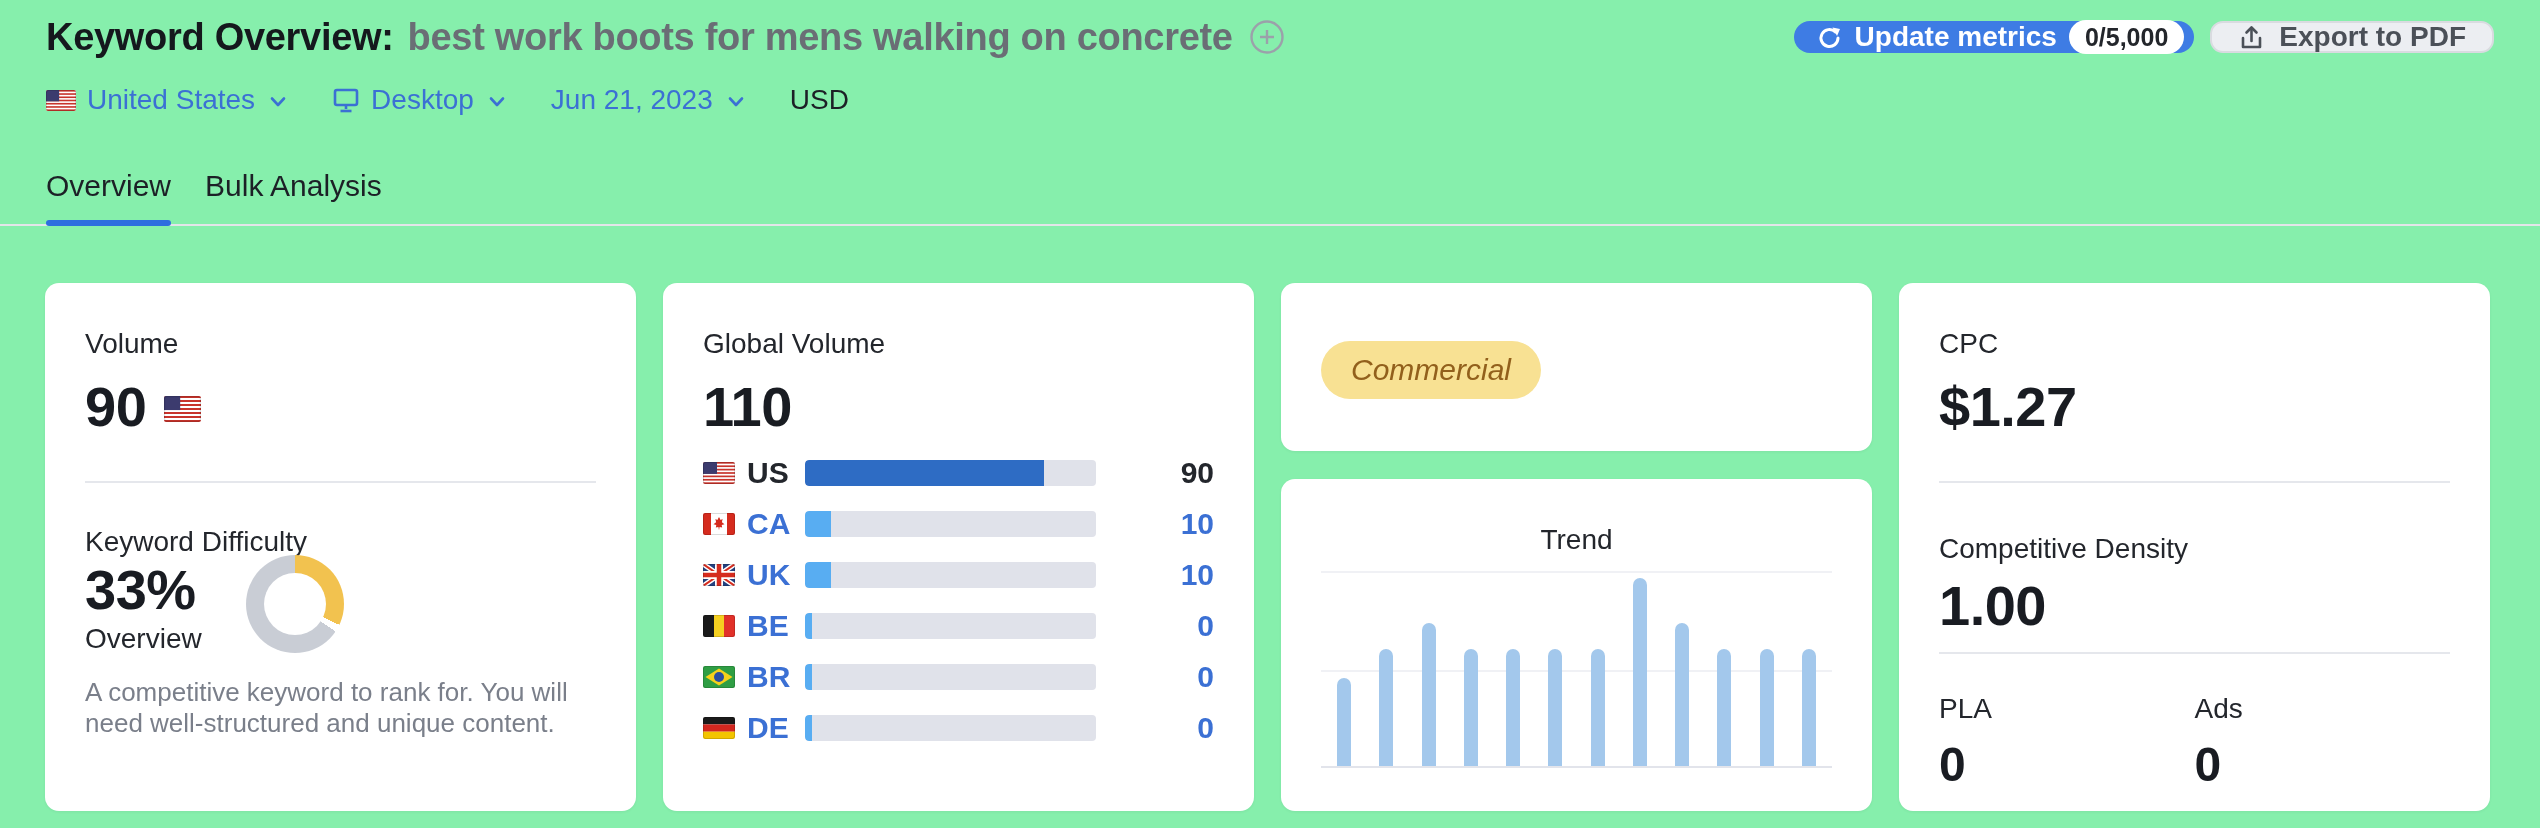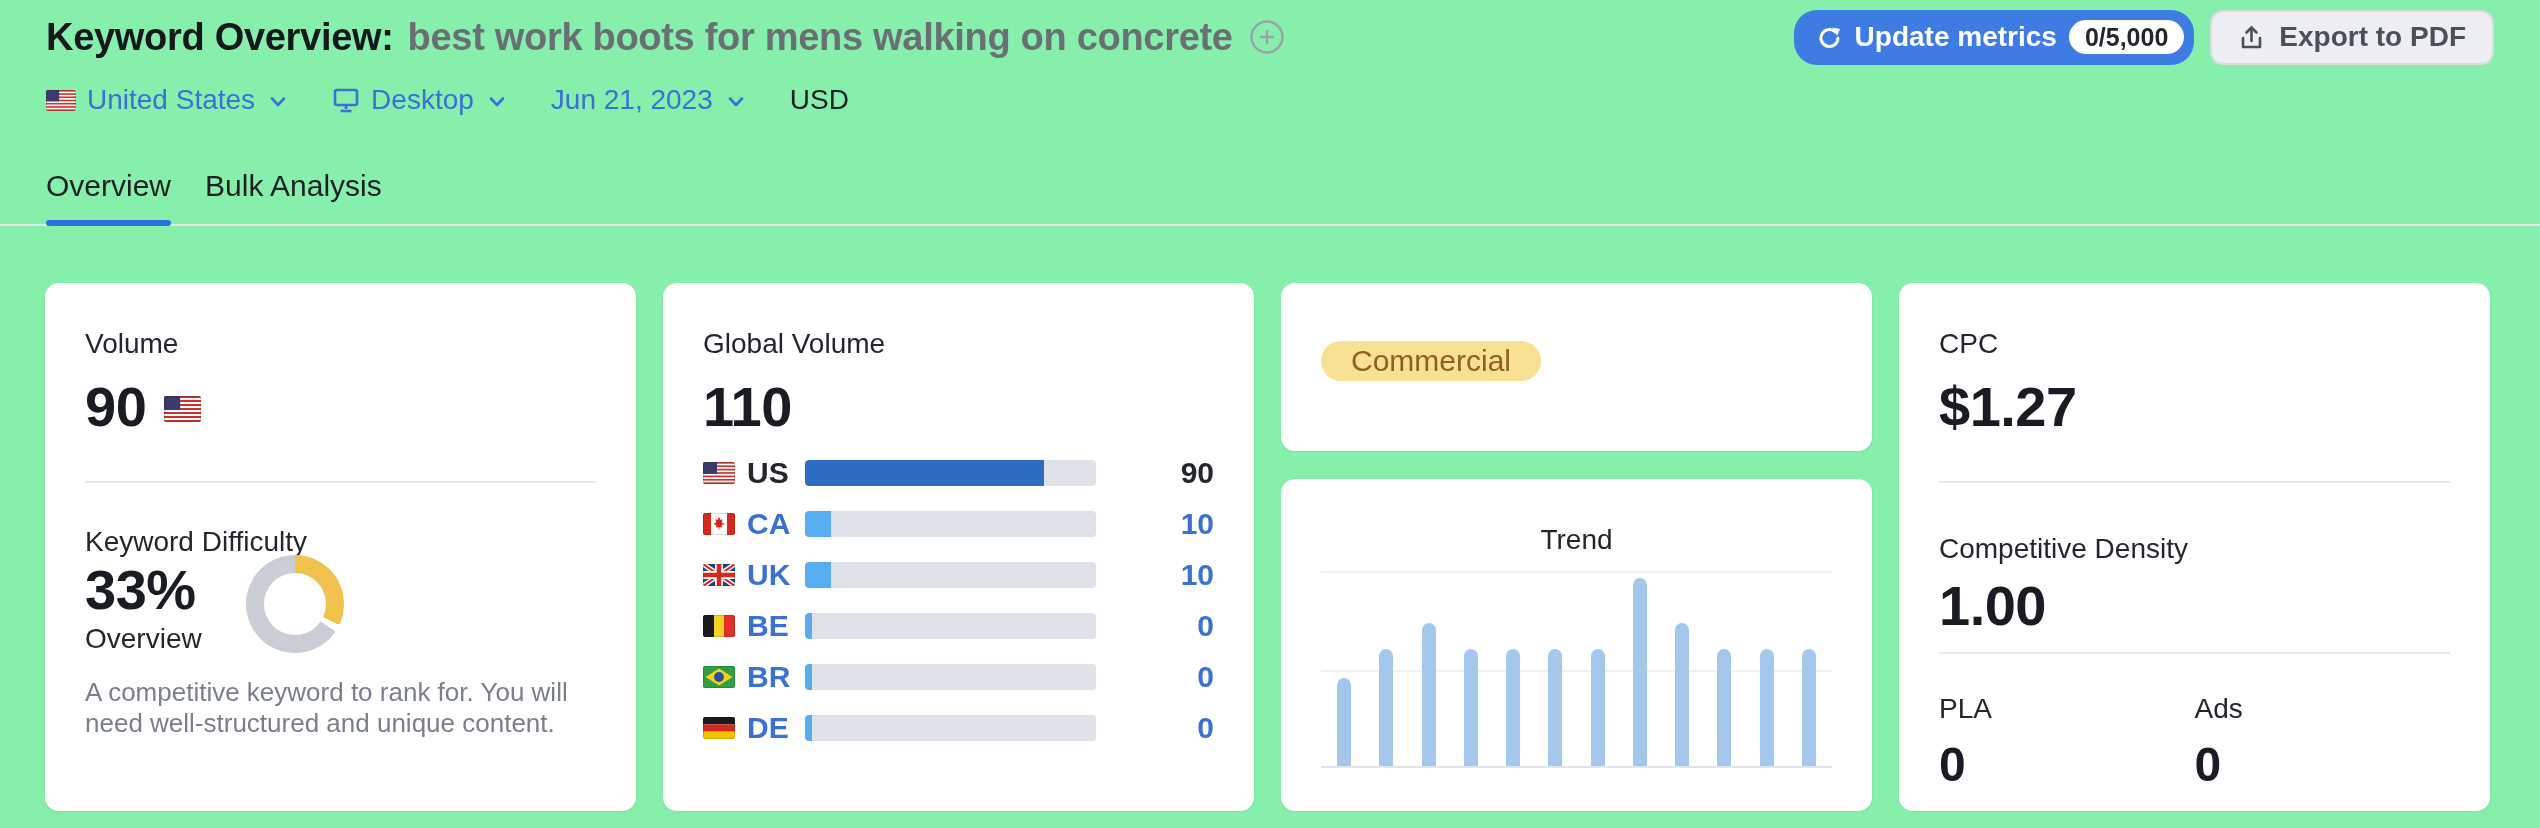--- a/index.html
+++ b/index.html
@@ -10,21 +10,21 @@
   
   .hdr { padding:0 46px; }
   .title-row { display:flex; align-items:center; justify-content:space-between; margin-top:8px; height:58px; }
   .title-left { display:flex; align-items:center; }
   .page-title { font-size:38px; font-weight:700; color:#15181d; letter-spacing:-.3px; }
   .keyword { font-size:38px; font-weight:600; color:#6a6e75; margin-left:14px; letter-spacing:-.3px; }
   .plus-circle { margin-left:16px; width:36px; height:36px; display:inline-flex; cursor:pointer; }
   .plus-circle svg { width:36px; height:36px; stroke:#9ba1aa; }
 
   .hdr-buttons { display:flex; align-items:center; gap:16px; }
-  .btn { display:inline-flex; align-items:center; height:55px; font-size:28px; font-weight:600; cursor:pointer; white-space:nowrap; }
+  .btn { display:inline-flex; align-items:center; height:32px; font-size:28px; font-weight:600; cursor:pointer; white-space:nowrap; }
   .btn-update { background:#3e7ce4; color:#fff; border-radius:23px; padding:0 10px 0 22px; gap:12px; }
   .btn-update svg { width:27px; height:27px; }
   .counter-pill { background:#fff; color:#23262b; font-weight:600; font-size:25px; border-radius:17px; height:34px; display:inline-flex; align-items:center; padding:0 16px; }
   .btn-export { background:#eceef2; color:#4b5058; border:2px solid #d9dbe0; border-radius:13px; padding:0 26px; gap:14px; }
   .btn-export svg { width:27px; height:27px; stroke:#4b5058; }
 
   .filter-row { display:flex; align-items:center; margin-top:16px; height:36px; gap:44px; font-size:28px; }
   .filter { display:flex; align-items:center; gap:11px; color:#3b70d4; cursor:pointer; }
   .filter svg.chev { width:20px; height:20px; stroke:#3b70d4; margin-left:2px; margin-top:4px; }
   .filter svg.monitor { width:28px; height:28px; stroke:#3b70d4; }
@@ -65,21 +65,21 @@
   .gv-rows { margin-top:6px;font-weight:bold; }
   .gv-row { display:flex; align-items:center; height:30px; margin-top:21px; }
   .flag-row { width:32px; height:22px; flex:0 0 32px; }
   .gv-code { width:58px; margin-left:12px; font-size:30px; color:#23262c; }
   .gv-code.link, .gv-value.link { color:#3b70d4; }
   .gv-track { flex:1; height:26px; background:#e0e2ea; border-radius:4px; margin-right:28px; overflow:hidden; position:relative; }
   .gv-fill { display:block; height:100%; border-radius:4px 0 0 4px; }
   .gv-value { width:90px; text-align:right; font-size:30px; color:#23262c; }
 
   
-  .intent-badge { display:inline-flex; align-items:center; height:40px; border-radius:29px; padding:0 30px; font-size:30px; margin-top:14px; }
+  .intent-badge { display:inline-flex; align-items:center; height:58px; border-radius:29px; padding:0 30px; font-size:30px; margin-top:14px;font-style:italic; }
 
   
   .trend-chart { margin-top:14px; height:197px; position:relative; border-top:2px solid #f0f1f5; border-bottom:2px solid #e2e4eb; }
   .trend-chart::before { content:""; position:absolute; left:0; right:0; top:50%; height:2px; background:#f0f1f5; }
   .trend-bars { position:absolute; left:0; right:0; bottom:0; top:0; display:flex; justify-content:space-between; align-items:flex-end; padding:0 16px; }
   .trend-bar { width:14px; border-radius:7px 7px 0 0; background:#a3c8ec; }
 
   
   .cd-label { margin-top:50px; line-height:32px; }
   .cd-value { font-size:56px; line-height:60px; font-weight:700; color:#191c22; letter-spacing:-.5px; margin-top:11px; }

